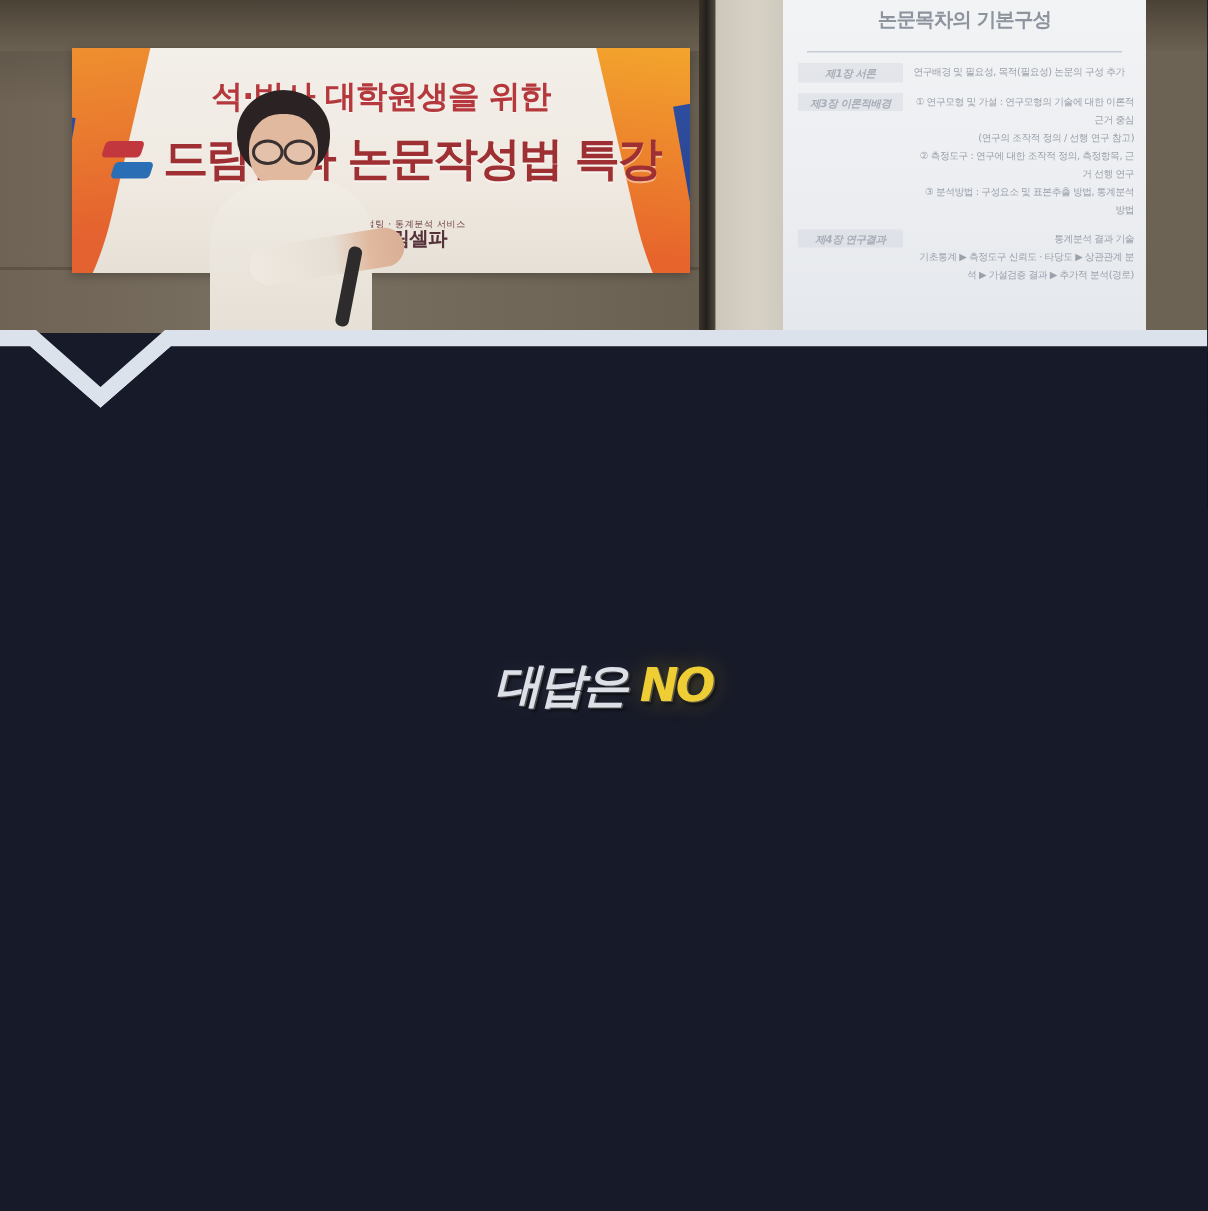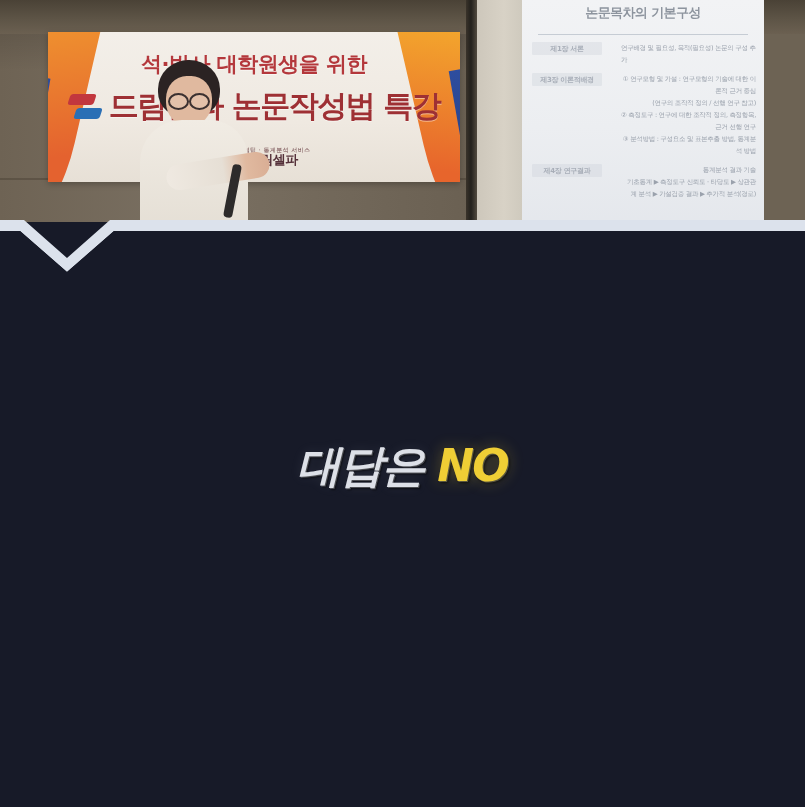--- a/index.html
+++ b/index.html
@@ -190,26 +190,26 @@
   }
   .screen-row{
     display:flex; align-items:flex-start; gap:7px;
     margin-bottom:7px;
   }
   .screen-cell-l{
     flex:0 0 70px;
     font-size:7px; font-weight:700; letter-spacing:-.3px;
     color:#a8aeb8; text-align:center; padding-top:2px;
     background:rgba(205,211,219,.38);
-    border-radius:1px; line-height:1.5;
+    border-radius:1px; line-height:1.5;font-style:italic;
   }
   .screen-cell-r{
     flex:1 1 auto;
     font-size:6.5px; letter-spacing:-.3px;
-    color:#9aa1ac; line-height:1.85;margin-left:12px;
+    color:#9aa1ac; line-height:1.85;
   }
   .screen-cell-r .ctr{text-align:right;display:block;}
 
   
   .notch{
     position:absolute; left:0; top:200px; width:805px; height:75px;
     pointer-events:none;
   }
 
   
@@ -229,21 +229,21 @@
     letter-spacing:-1.6px;
     color:#dde0e7;
     line-height:1.22;
     text-shadow:
       1px 1px 0 rgba(255,255,255,.28),
       2px 2px 2px rgba(0,0,0,.55),
       0 0 12px rgba(190,198,215,.12);
   }
   .hl-line2{
     margin-top:2px;
-    font-size:44px;
+    font-size:31px;
     font-weight:600;
     font-style:italic;
     letter-spacing:-1.8px;
     line-height:1.22;
     color:#dde0e7;
     text-shadow:
       1px 1px 0 rgba(255,255,255,.26),
       2px 2px 2px rgba(0,0,0,.55),
       0 0 12px rgba(190,198,215,.12);
     text-align: center;

